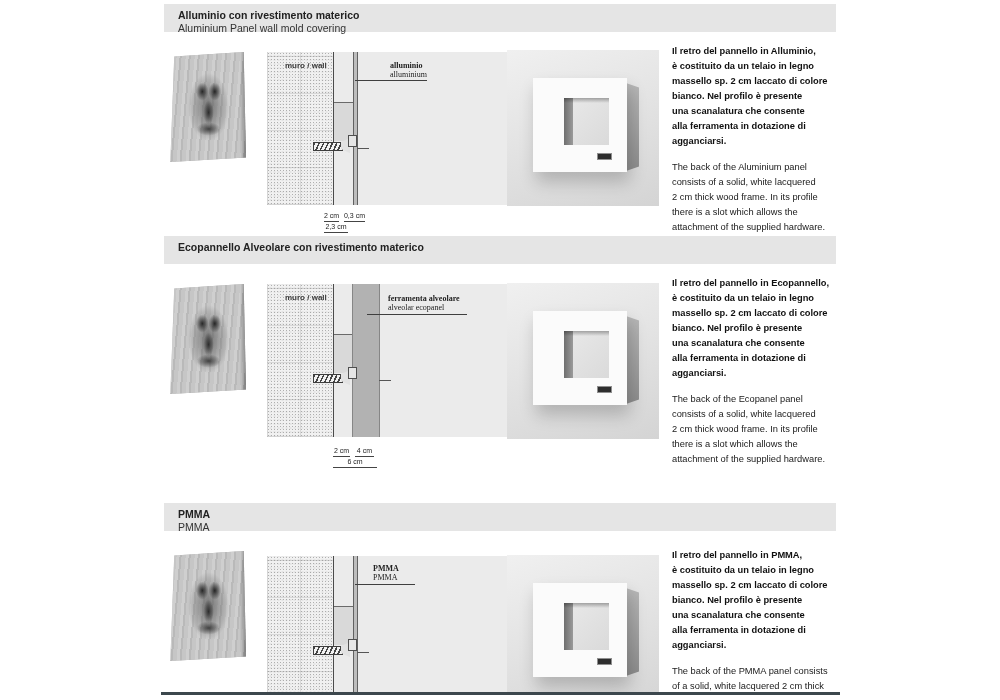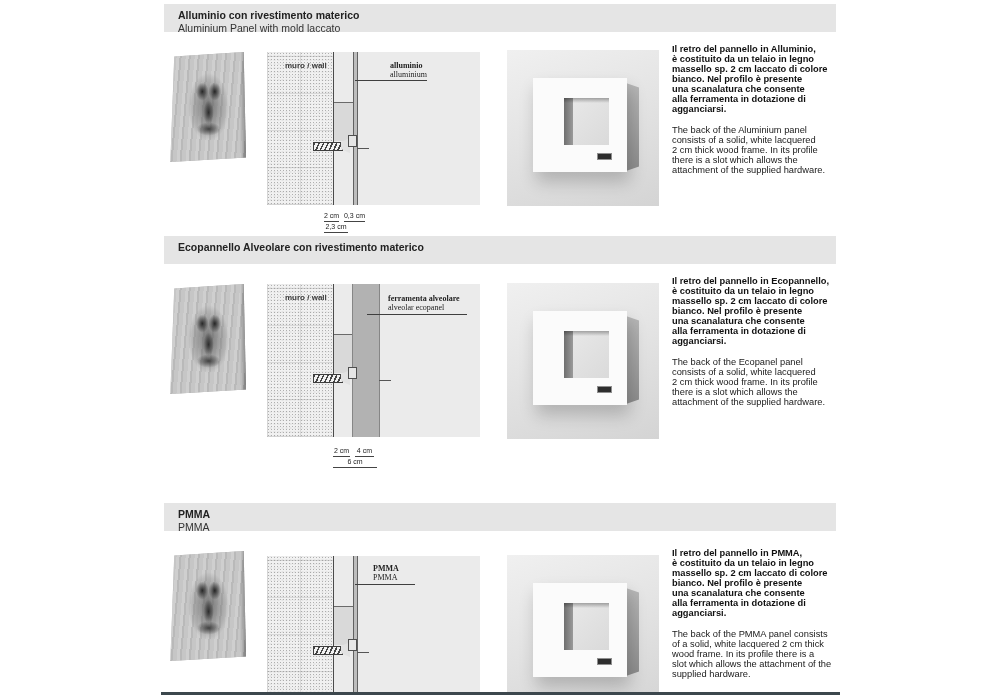--- a/index.html
+++ b/index.html
@@ -30,21 +30,21 @@
       radial-gradient(ellipse 7px 16px at 52% 55%, rgba(30,30,30,.85), rgba(30,30,30,0) 75%),
       radial-gradient(ellipse 16px 9px at 52% 70%, rgba(40,40,40,.8), rgba(40,40,40,0) 75%),
       radial-gradient(ellipse 24px 40px at 52% 50%, rgba(90,90,90,.75), rgba(120,120,120,.25) 70%, rgba(120,120,120,0) 85%),
       repeating-linear-gradient(95deg,#cfcfcf 0 3px,#b9b9b9 3px 5px,#c6c6c6 5px 9px),
       linear-gradient(100deg,#cdcdcd,#a9a9a9 45%,#bdbdbd 75%,#989898);
   }
   .art::after{content:"";position:absolute;right:0;top:0;bottom:0;width:6px;
     background:linear-gradient(90deg,rgba(0,0,0,0),rgba(0,0,0,.35));}
 
   
-  .diagram{position:absolute;left:267px;top:48px;width:213px;height:153px;background:#ebebeb;}
+  .diagram{position:absolute;left:267px;top:48px;width:213px;height:153px;background:#ebebeb;padding-left:27px;}
   #sec3 .diagram{top:53px;}
   .d-wall{
     position:absolute;left:0;top:0;width:66px;height:100%;
     background-image:
       repeating-linear-gradient(0deg, rgba(150,150,150,.28) 0 1px, rgba(0,0,0,0) 1px 37px),
       repeating-linear-gradient(90deg, rgba(150,150,150,.28) 0 1px, rgba(0,0,0,0) 1px 33px),
       radial-gradient(rgba(120,120,120,.55) 0.6px, rgba(0,0,0,0) 0.9px),
       radial-gradient(rgba(160,160,160,.5) 0.5px, rgba(0,0,0,0) 0.8px);
     background-size:auto,auto,3px 3px,4px 4px;
     background-position:0 0,0 0,0 0,1.5px 2px;
@@ -90,36 +90,36 @@
   .frame-opening{position:absolute;left:31px;top:20px;width:45px;height:47px;
     background:linear-gradient(135deg,#e9e9e9,#dadada);overflow:hidden;}
   .frame-opening::before{content:"";position:absolute;left:0;top:0;bottom:0;width:9px;
     background:linear-gradient(90deg,#6f6f6f,#9a9a9a);}
   .frame-opening::after{content:"";position:absolute;left:0;top:0;right:0;height:5px;
     background:linear-gradient(180deg,rgba(0,0,0,.30),rgba(0,0,0,0));}
   .hw-label{position:absolute;left:64px;top:75px;width:15px;height:7px;
     background:#2d2d2d;border:1px solid #8f8f8f;box-sizing:border-box;}
 
   
-  .desc{position:absolute;left:672px;top:40px;width:168px;font-size:9.3px;line-height:10px;}
+  .desc{position:absolute;left:672px;top:40px;width:168px;font-size:9.3px;line-height:15px;}
   #sec3 .desc{top:45px;}
   .desc-it{font-weight:bold;color:#101010;white-space:pre-line;margin:0 0 11px 0;}
   .desc-en{color:#202020;white-space:pre-line;margin:0;}
 
   
   .bottom-mask{position:absolute;left:0;top:695px;width:1000px;height:5px;background:#fff;z-index:5;}
   .bottom-line{position:absolute;left:161px;top:692px;width:679px;height:3px;z-index:6;}
 </style>
 </head>
 <body>
 
 <div class="section" id="sec1">
   <div class="sec-header">
     <div class="sec-title">Alluminio con rivestimento materico</div>
-    <div class="sec-subtitle">Aluminium Panel with mold laccato</div>
+    <div class="sec-subtitle">Aluminium Panel wall mold covering</div>
   </div>
   <div class="art"></div>
   <div class="diagram">
     <div class="d-wall">
       <div class="d-wall-label">muro / wall</div>
     </div>
     <div class="d-wallline"></div>
     <div class="d-topline"></div>
     <div class="d-spacer"></div>
     <div class="panel thin"></div>

